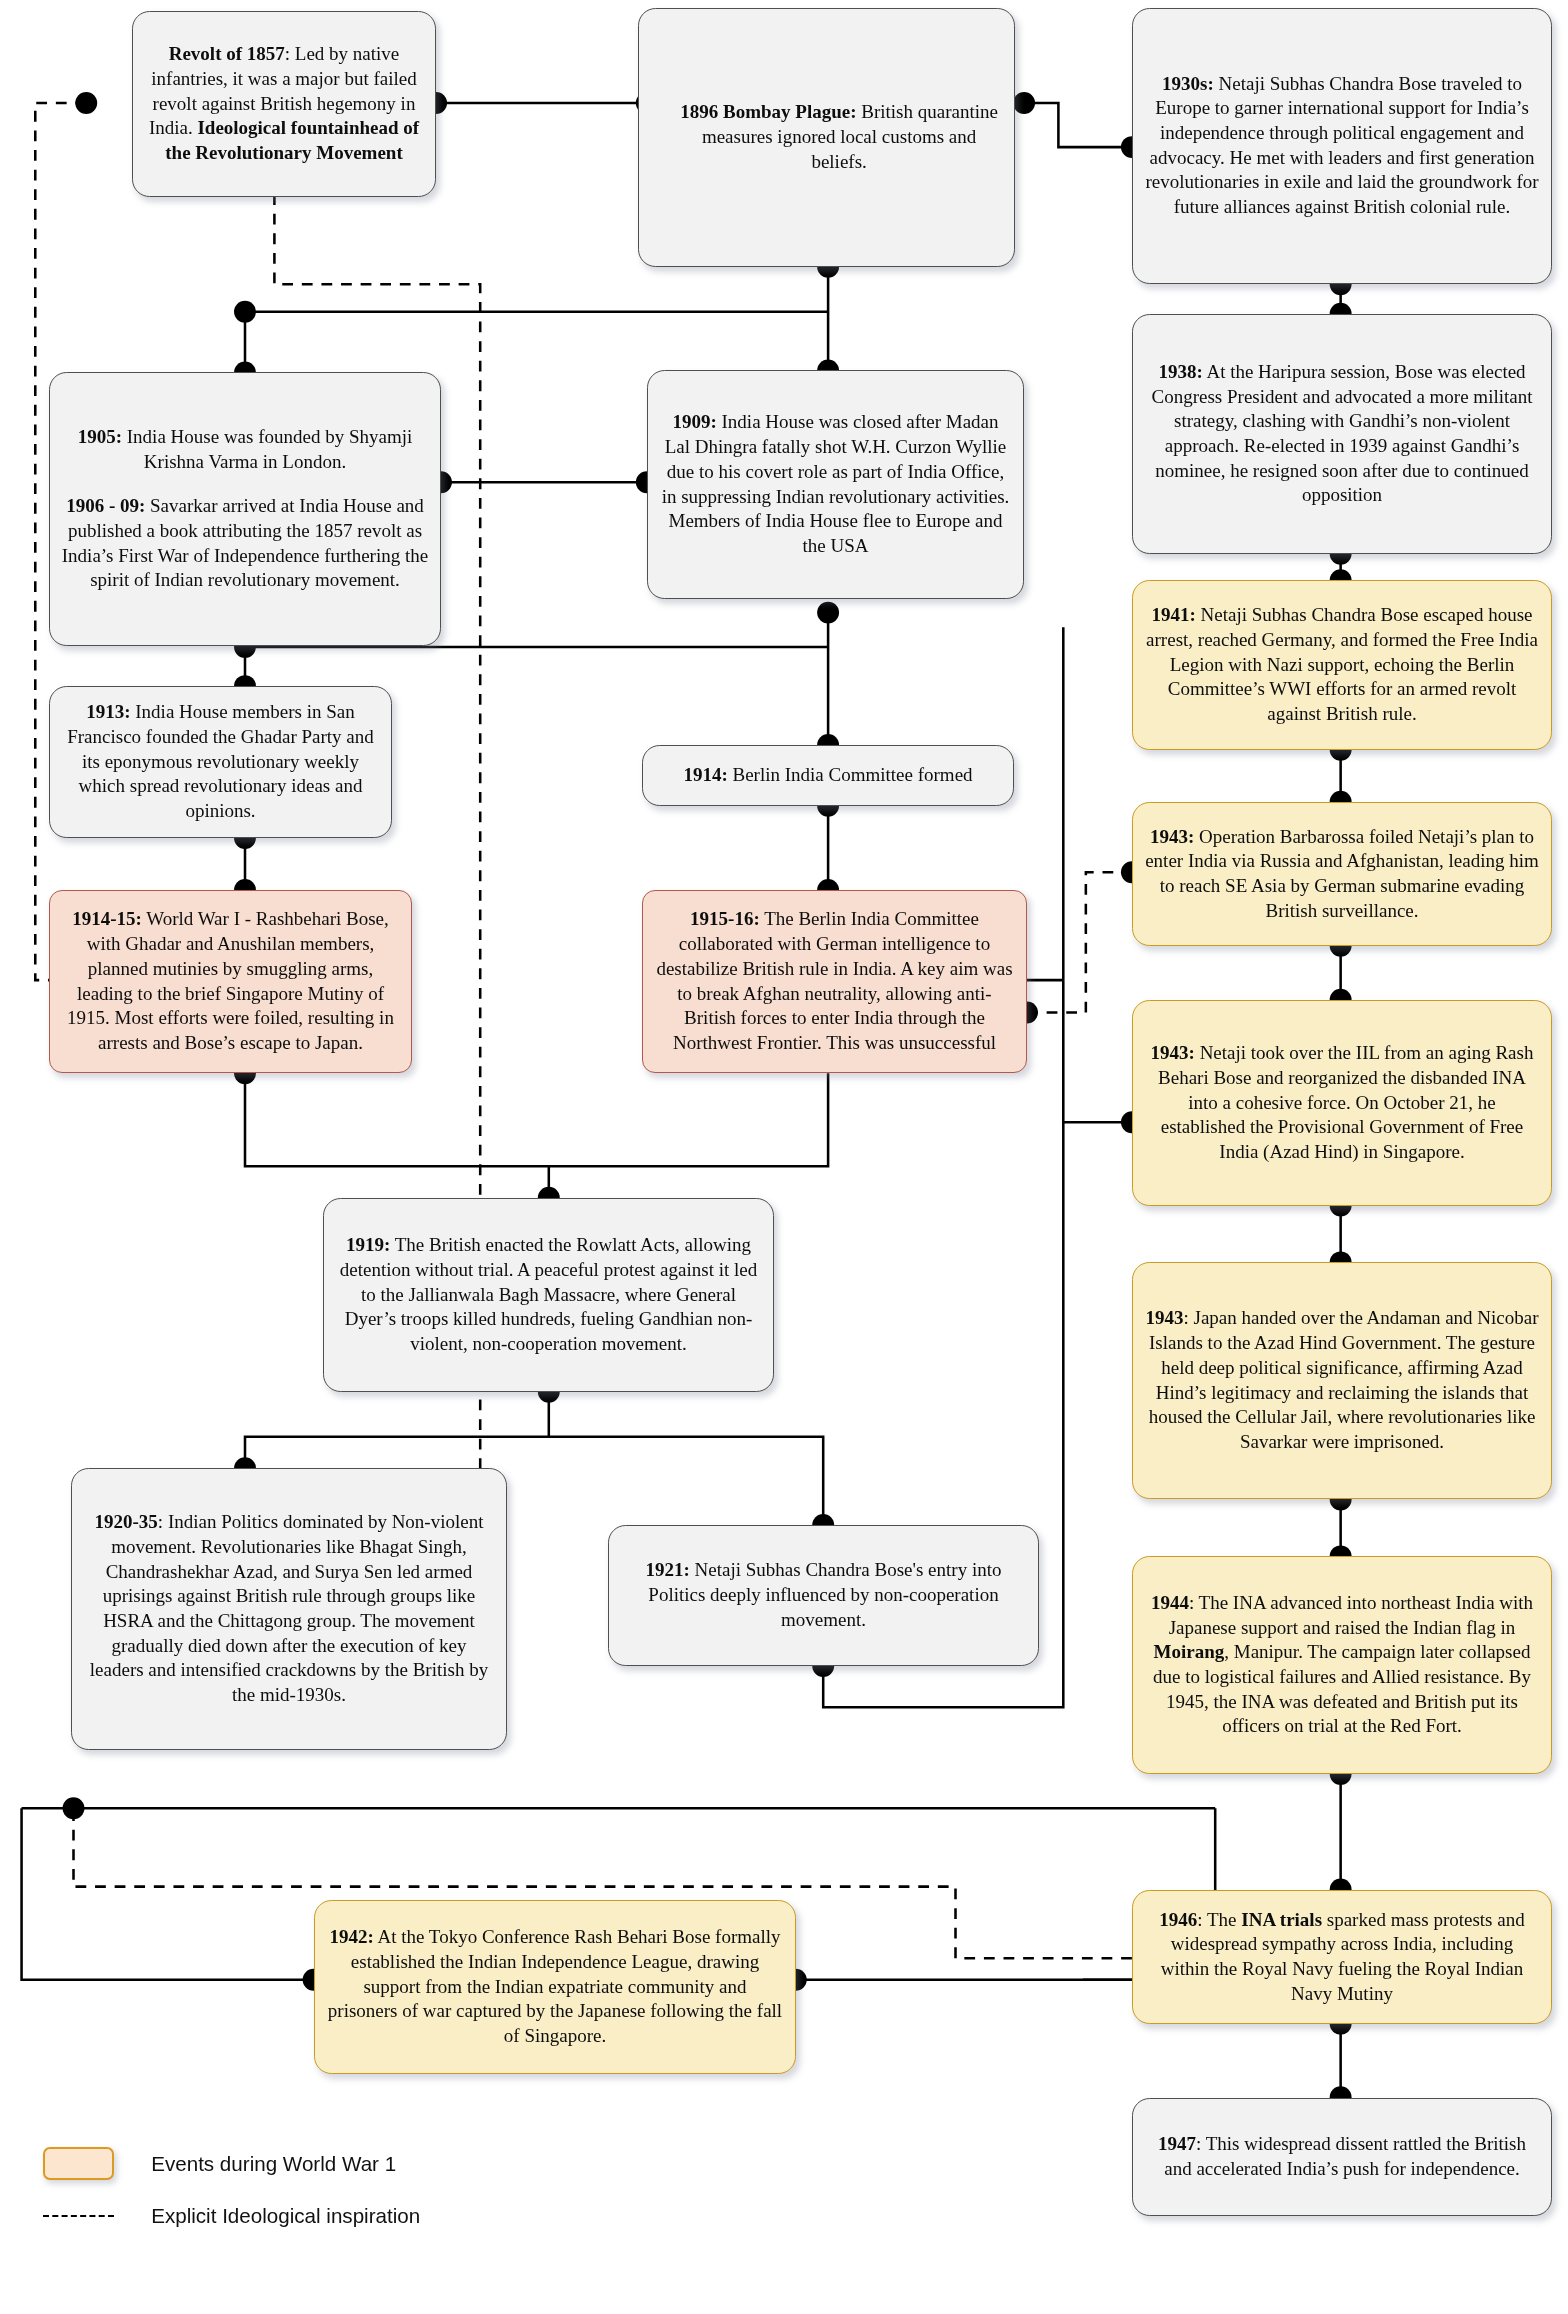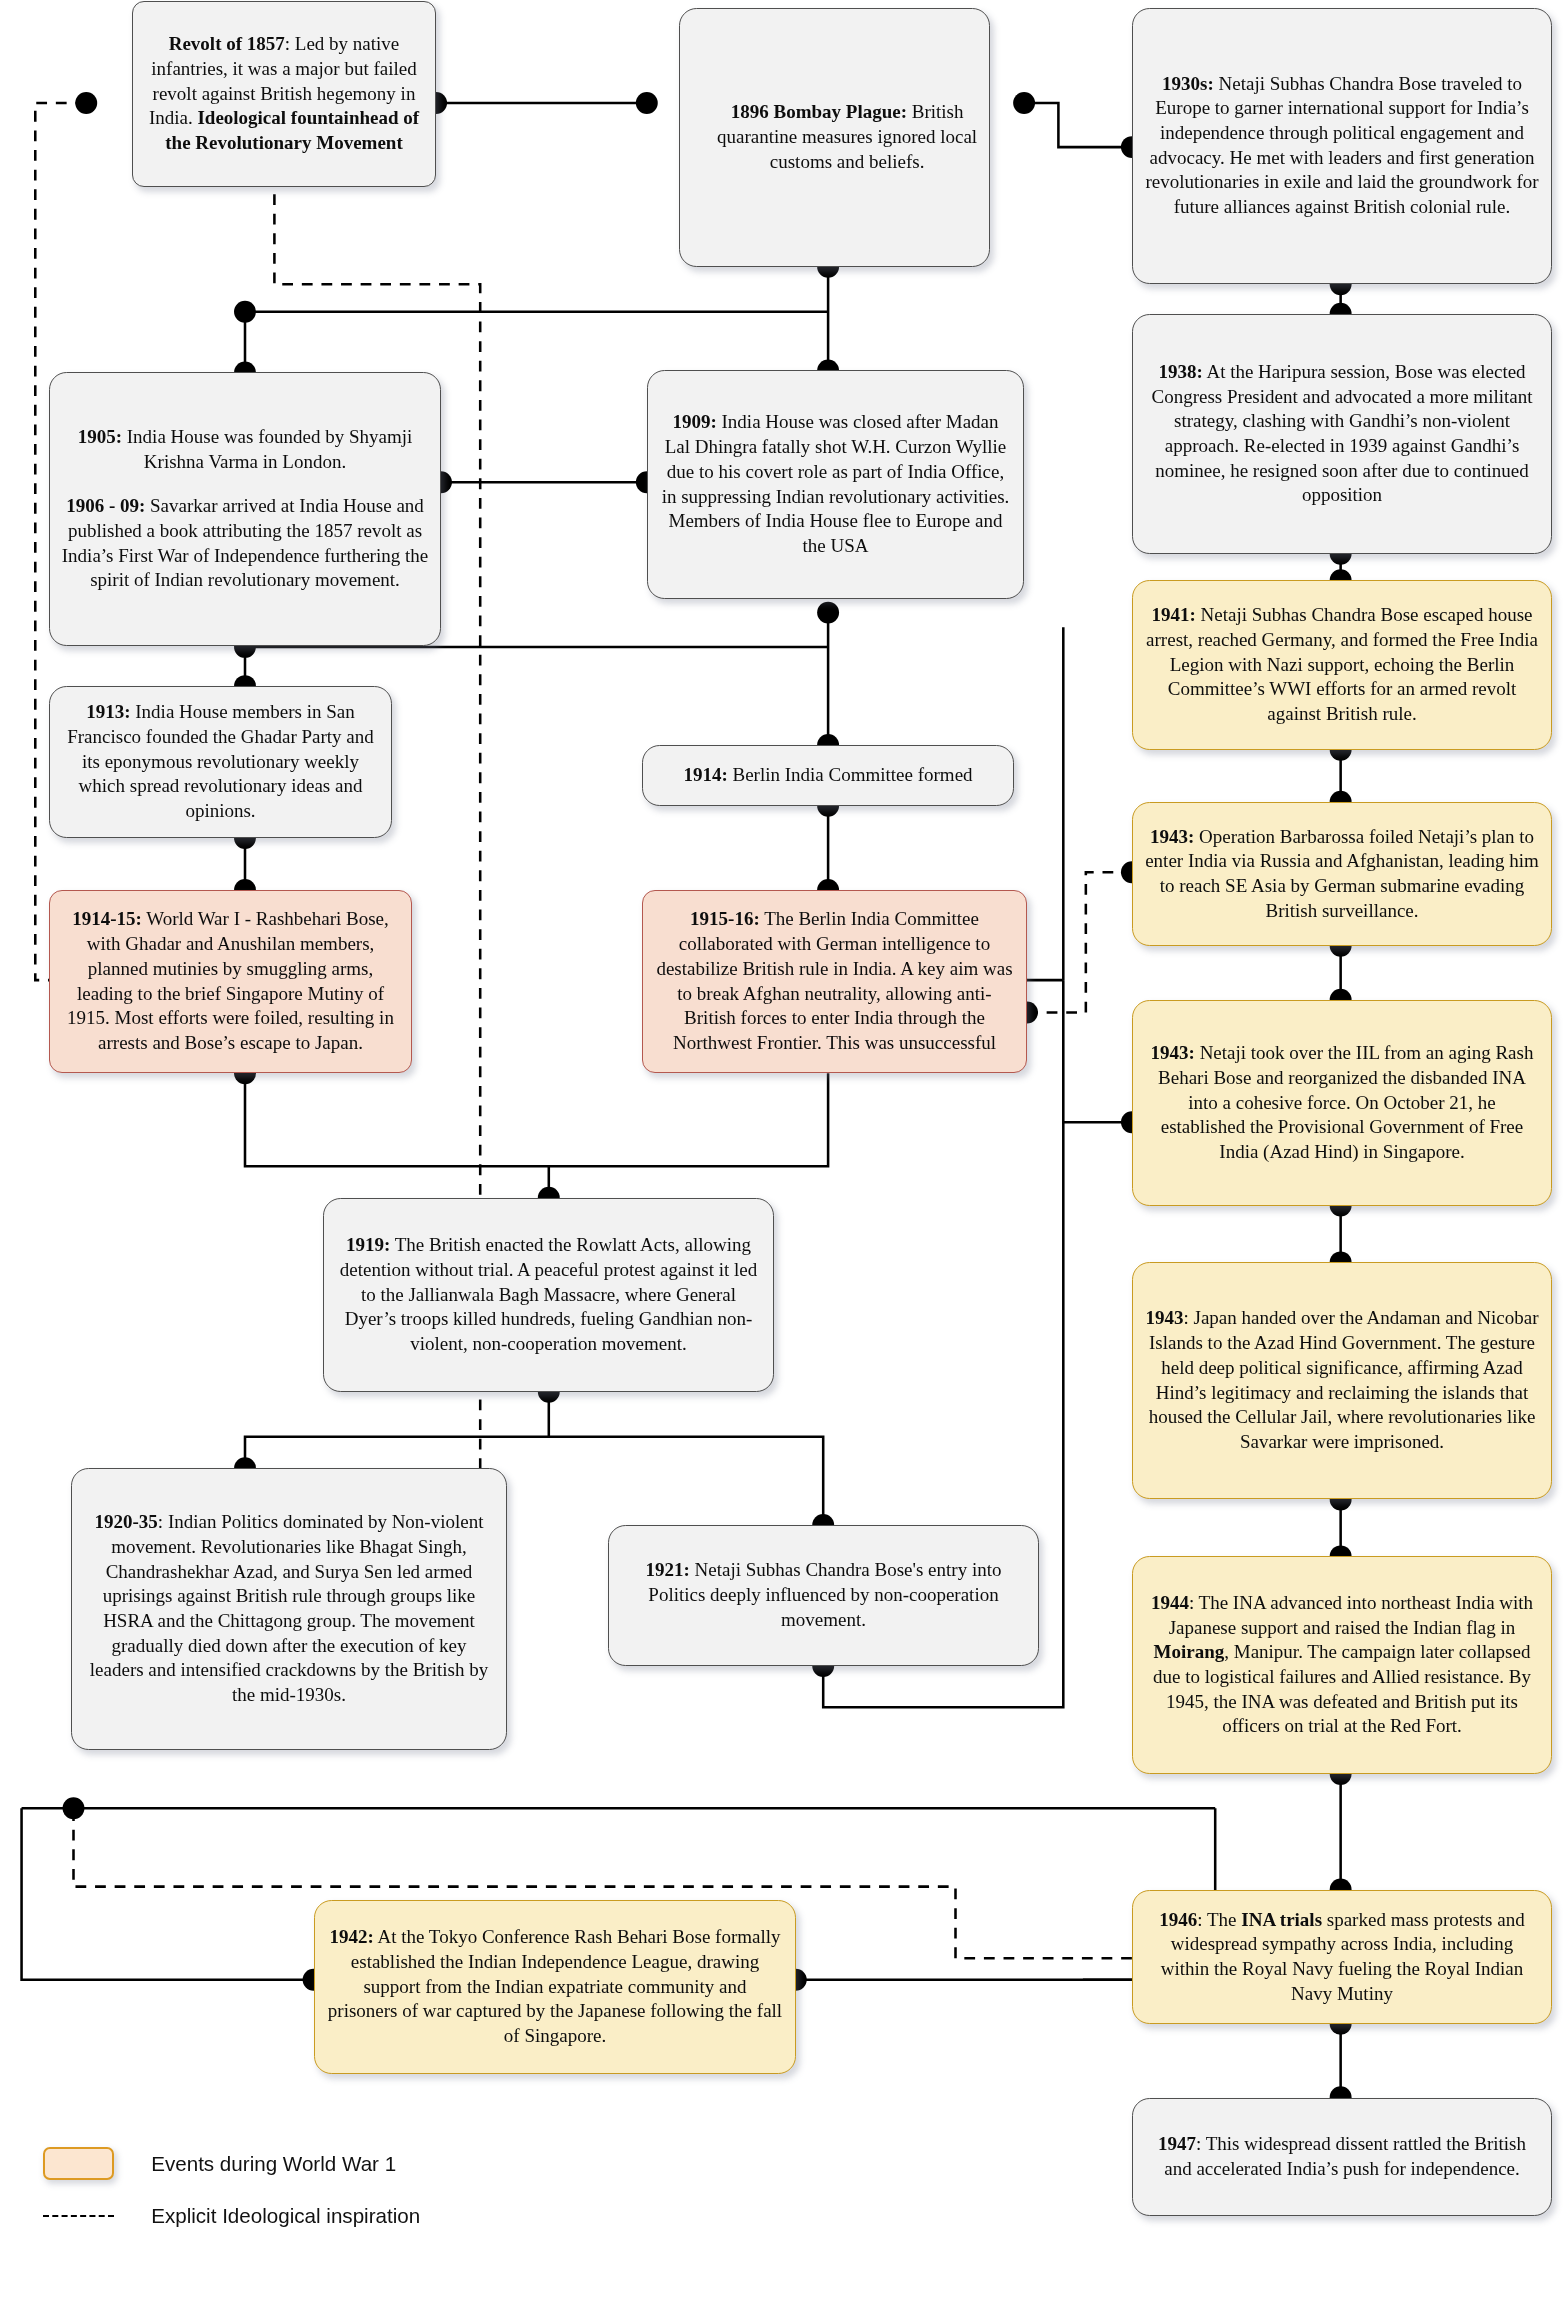--- a/index.html
+++ b/index.html
@@ -152,27 +152,27 @@
       <path d="M1048,1033 L1048,1033"></path>
       <path d="M1048,1034 L1048,1034"></path>
       <path d="M1048,1034 L1048,1034"></path>
 
       <path d="M1048,1033 L1108,1033 L1108,890 L1155,890" marker-start="url(#dot)" marker-end="url(#dot)"></path>
 
       <path d="M1155,1998 L975,1998 L975,1925 L75,1925 L75,1845" marker-end="url(#dot)"></path>
     </g>
   </svg>
 
-  <div class="node" style="left:132px;top:1px;width:304px;height:186px;border-radius:12px;">
+  <div class="node" style="left:132px;top:11px;width:304px;height:186px;">
     <div class="inner">
         <p><b>Revolt of 1857</b>: Led by native infantries, it was a major but failed revolt against British hegemony in India. <b>Ideological fountainhead of the Revolutionary Movement</b></p>
       </div>
   </div>
 
-  <div class="node" style="left:679px;top:7.8px;width:311px;height:259px;padding-left:37px;">
+  <div class="node" style="left:638px;top:7.8px;width:377px;height:259px;padding-left:37px;">
     <div class="inner">
         <p><b>1896 Bombay Plague:</b> British quarantine measures ignored local customs and beliefs.</p>
       </div>
   </div>
 
   <div class="node" style="left:1132px;top:7.8px;width:420px;height:276px;">
     <div class="inner">
         <p><b>1930s:</b> Netaji Subhas Chandra Bose traveled to Europe to garner international support for India’s independence through political engagement and advocacy. He met with leaders and first generation revolutionaries in exile and laid the groundwork for future alliances against British colonial rule.</p>
       </div>
   </div>

